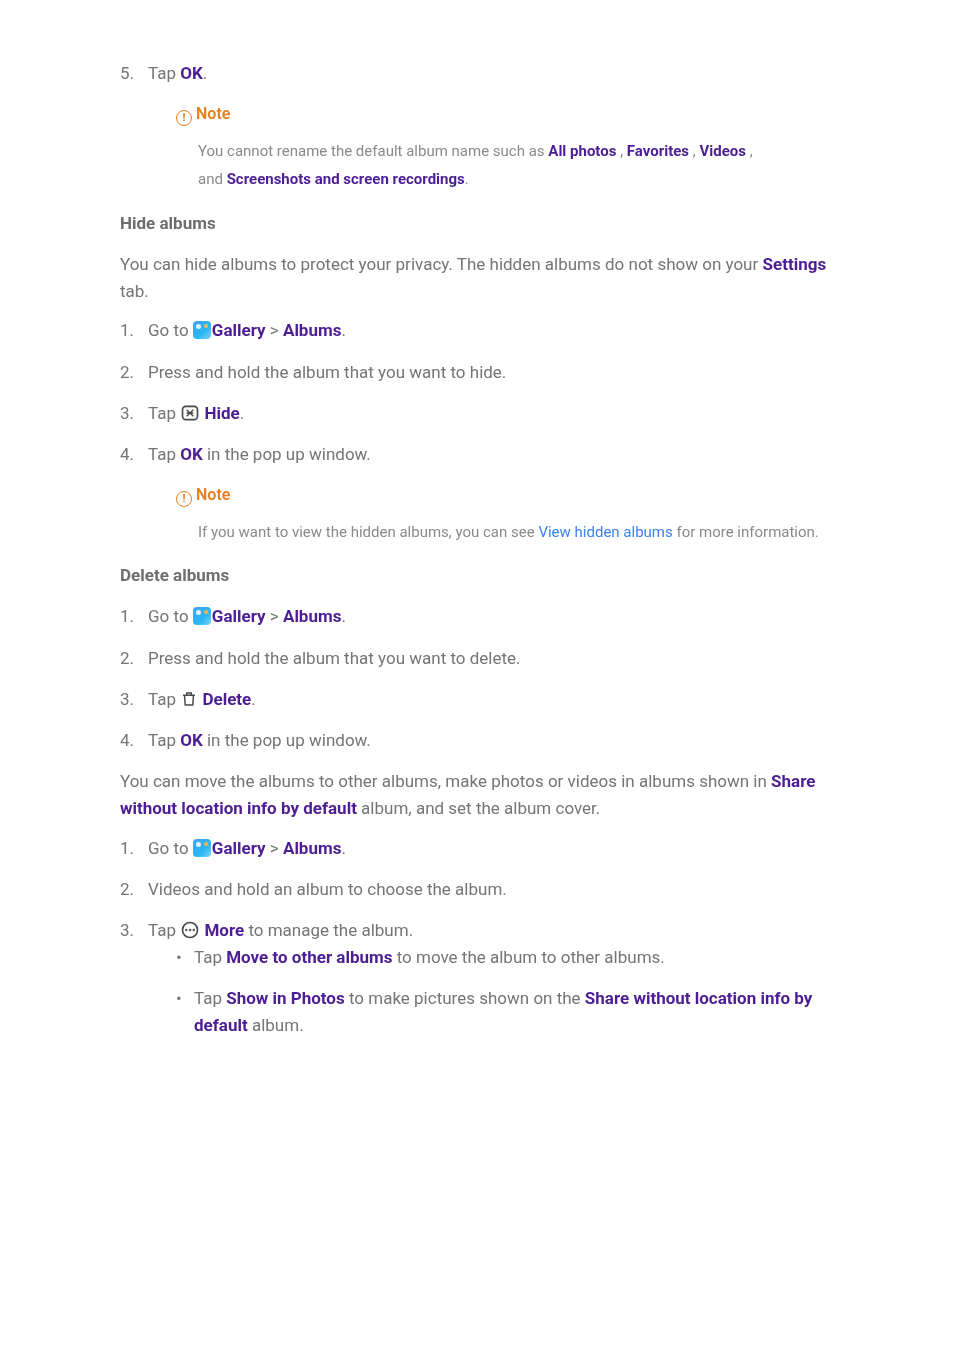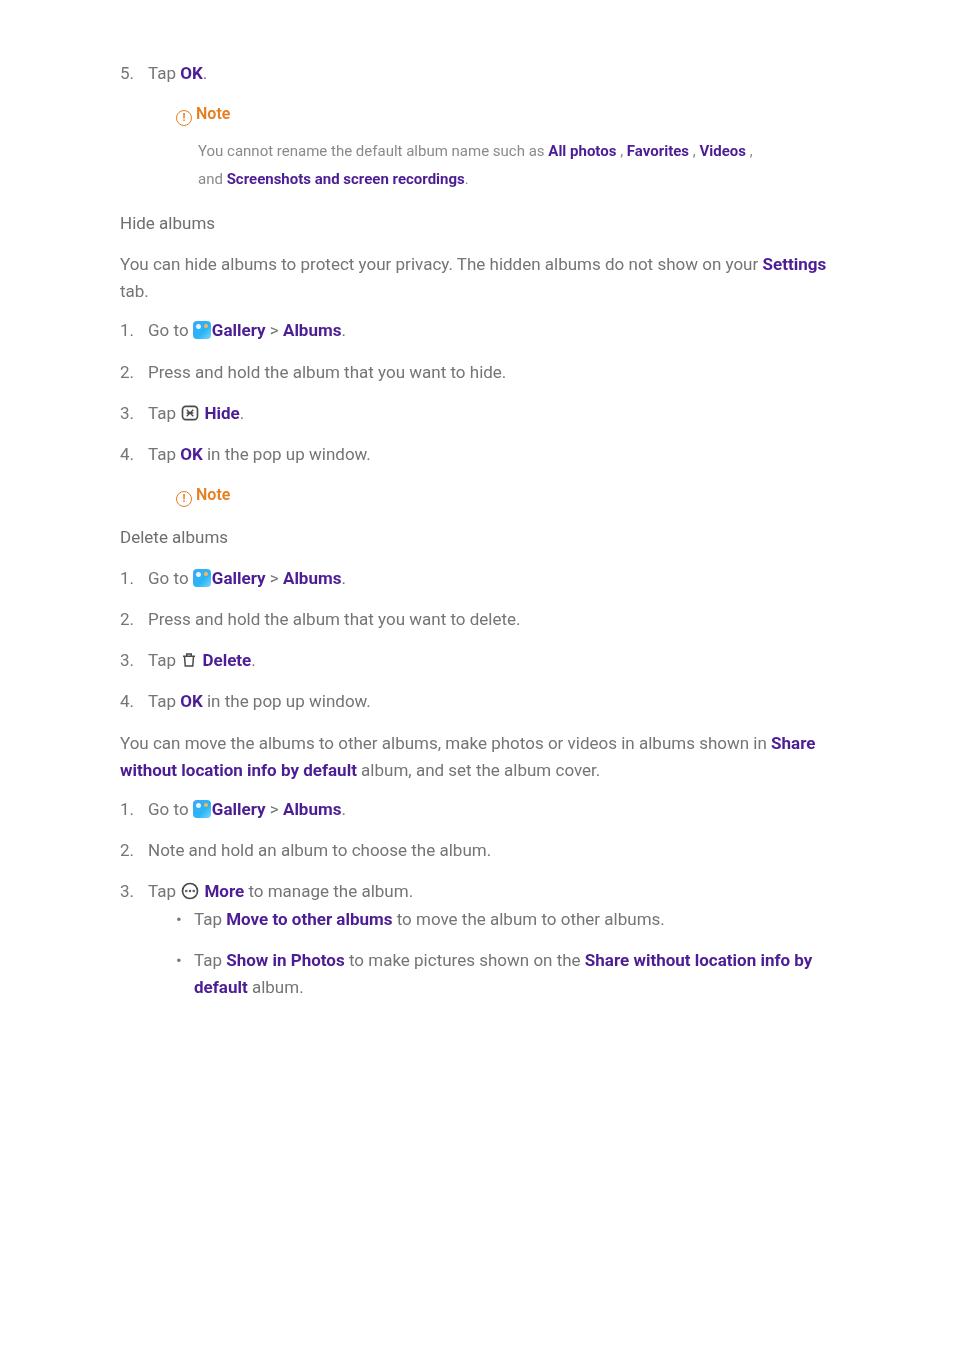--- a/index.html
+++ b/index.html
@@ -14,21 +14,21 @@
     padding: 60px 100px 40px 120px;
   }
   .content { max-width: 730px; }
   ol { list-style: none; counter-reset: item; }
   ol > li { counter-increment: item; position: relative; padding-left: 28px; margin-bottom: 14px; }
   ol > li::before { content: counter(item) "."; position: absolute; left: 0; color: #757575; }
   
   .start-5 { counter-reset: item 4; }
   .bold { font-weight: 700; color: #4c1d95; }
   .para { margin-bottom: 12px; }
-  .section-heading { font-weight: 400; color: #6e6e6e; margin: 10px 0 14px 0; font-size: 17px; }
+  .section-heading { font-weight: 700; color: #6e6e6e; margin: 10px 0 14px 0; font-size: 17px; }
   .gallery-icon {
     display: inline-block;
     width: 18px; height: 18px;
     background: linear-gradient(135deg, #42a5f5 0%, #29b6f6 60%, #81d4fa 100%);
     border-radius: 4px;
     vertical-align: -3px;
     position: relative;
     margin-right: 1px;
   }
   .gallery-icon::before {
@@ -110,20 +110,23 @@
         </svg><span class="bold"> Hide</span><span>.</span>
     </li>
     <li>
       <span>Tap </span><span class="bold">OK</span><span> in the pop up window.</span>
 
       
       <div class="note-block">
         <div class="note-title">
           <span class="info-icon">!</span><span>Note</span>
         </div>
+        <div class="note-body">
+          <span>If you want to view the hidden albums, you can see </span><span class="link">View hidden albums</span><span> for more information.</span>
+        </div>
       </div>
     </li>
   </ol>
 
   <div class="section-heading">Delete albums</div>
   <ol>
     <li>
       <span>Go to </span><span class="gallery-icon"></span><span class="bold">Gallery</span><span> &gt; </span><span class="bold">Albums</span><span>.</span>
     </li>
     <li>Press and hold the album that you want to delete.</li>
@@ -138,21 +141,21 @@
   </ol>
 
   <p class="para">
     <span>You can move the albums to other albums, make photos or videos in albums shown in </span><span class="bold">Share without location info by default</span><span> album, and set the album cover.</span>
   </p>
 
   <ol>
     <li>
       <span>Go to </span><span class="gallery-icon"></span><span class="bold">Gallery</span><span> &gt; </span><span class="bold">Albums</span><span>.</span>
     </li>
-    <li>Note and hold an album to choose the album.</li>
+    <li>Videos and hold an album to choose the album.</li>
     <li>
       <span>Tap </span><svg class="line-icon" width="20" height="20" viewBox="0 0 24 24" fill="none" stroke="#4a4a4a" stroke-width="2">
           <circle cx="12" cy="12" r="9"></circle>
           <circle cx="7.5" cy="12" r="0.5" fill="#4a4a4a"></circle>
           <circle cx="12" cy="12" r="0.5" fill="#4a4a4a"></circle>
           <circle cx="16.5" cy="12" r="0.5" fill="#4a4a4a"></circle>
         </svg><span class="bold"> More</span><span> to manage the album.</span>
 
       <ul class="bullets">
         <li>

